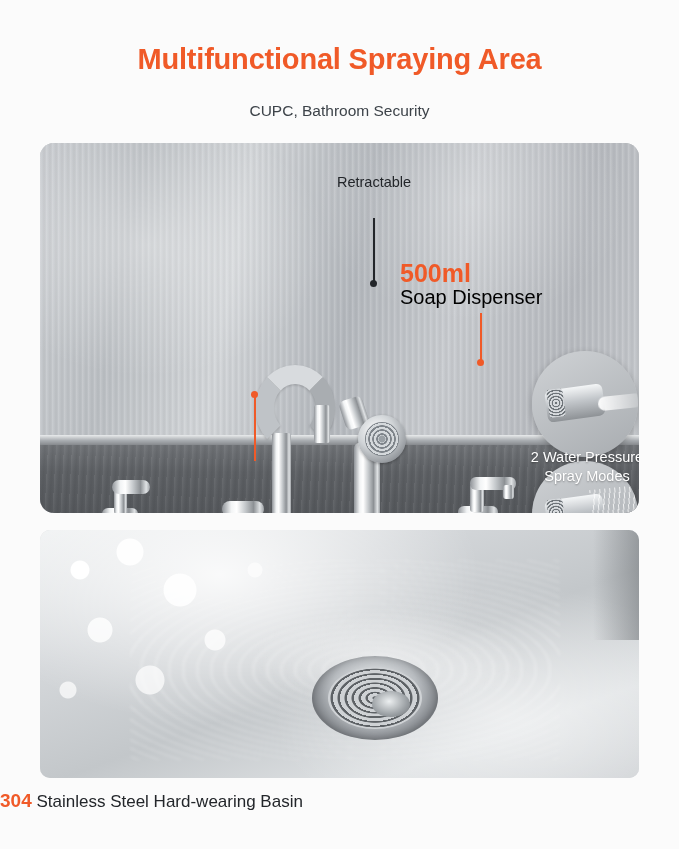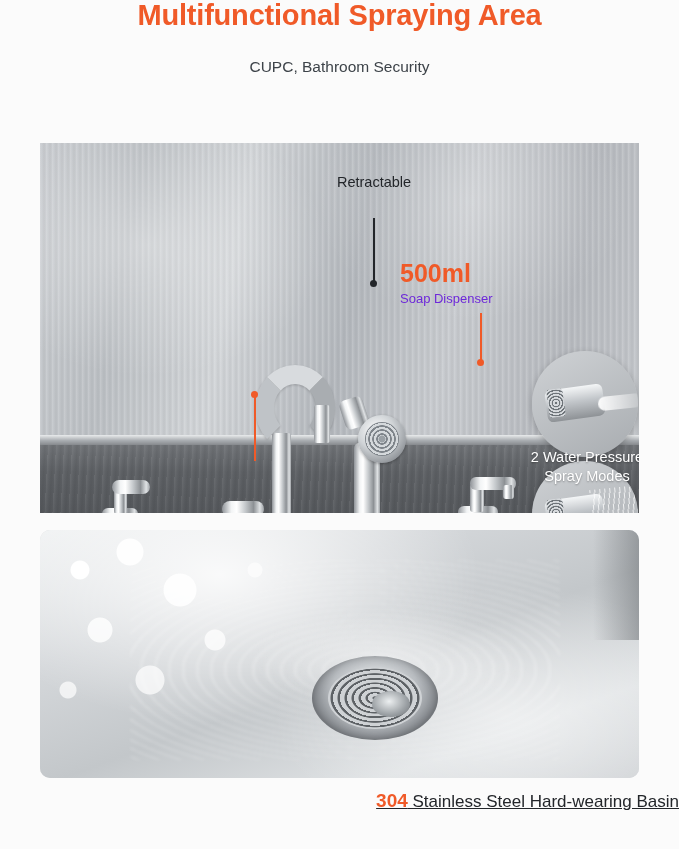--- a/index.html
+++ b/index.html
@@ -18,20 +18,21 @@
 
   .page {
     width: 679px;
     height: 849px;
     background: #fbfbfb;
     position: relative;
   }
 
   
   .header {
+    padding-top: 44px;
     text-align: center;
   }
   .headline {
     font-size: 29px;
     font-weight: bold;
     color: #f05a28;
     letter-spacing: -0.2px;
     line-height: 1.1;
   }
   .subhead {
@@ -41,21 +42,21 @@
     font-weight: 400;
   }
 
   
   .panel-top {
     position: absolute;
     left: 40px;
     top: 143px;
     width: 599px;
     height: 370px;
-    border-radius: 0;
+    border-radius: 14px;
     overflow: hidden;
     background: #b9bcc0;
   }
   
   .wall {
     position: absolute;
     left: 0; top: 0; right: 0; height: 292px;
     background:
       repeating-linear-gradient(90deg,
         rgba(255,255,255,0.16) 0px,
@@ -199,23 +200,22 @@
     left: 360px; top: 118px; width: 180px;
     text-align: left;
   }
   .cal-500 .big {
     font-size: 25px;
     font-weight: bold;
     color: #f05a28;
     line-height: 1;
   }
   .cal-500 .small {
-    margin-top: 5px;
-    font-size: 13px;
-    color: #6d28d9;
+    font-size: 20px;
+    color: #000000;
   }
 
   .lead-line {
     position: absolute;
     background: #f05a28;
     width: 2px;
   }
   .lead-dot {
     position: absolute;
     width: 7px; height: 7px;
@@ -293,24 +293,23 @@
   }
   .edge-right {
     position: absolute; right: 0; top: 0; width: 46px; height: 110px;
     background: linear-gradient(90deg, rgba(120,124,128,0.0), rgba(110,114,118,0.55));
   }
 
   
   .bottom-caption {
     position: absolute;
     left: 0; right: 0; top: 790px;
-    text-align: right;
+    text-align: left;
     font-size: 17px;
     color: #23262a;
-    text-decoration: underline;
   }
   .bottom-caption .num {
     color: #f05a28;
     font-weight: bold;
     font-size: 19px;
   }
 </style>
 </head>
 <body>
 

